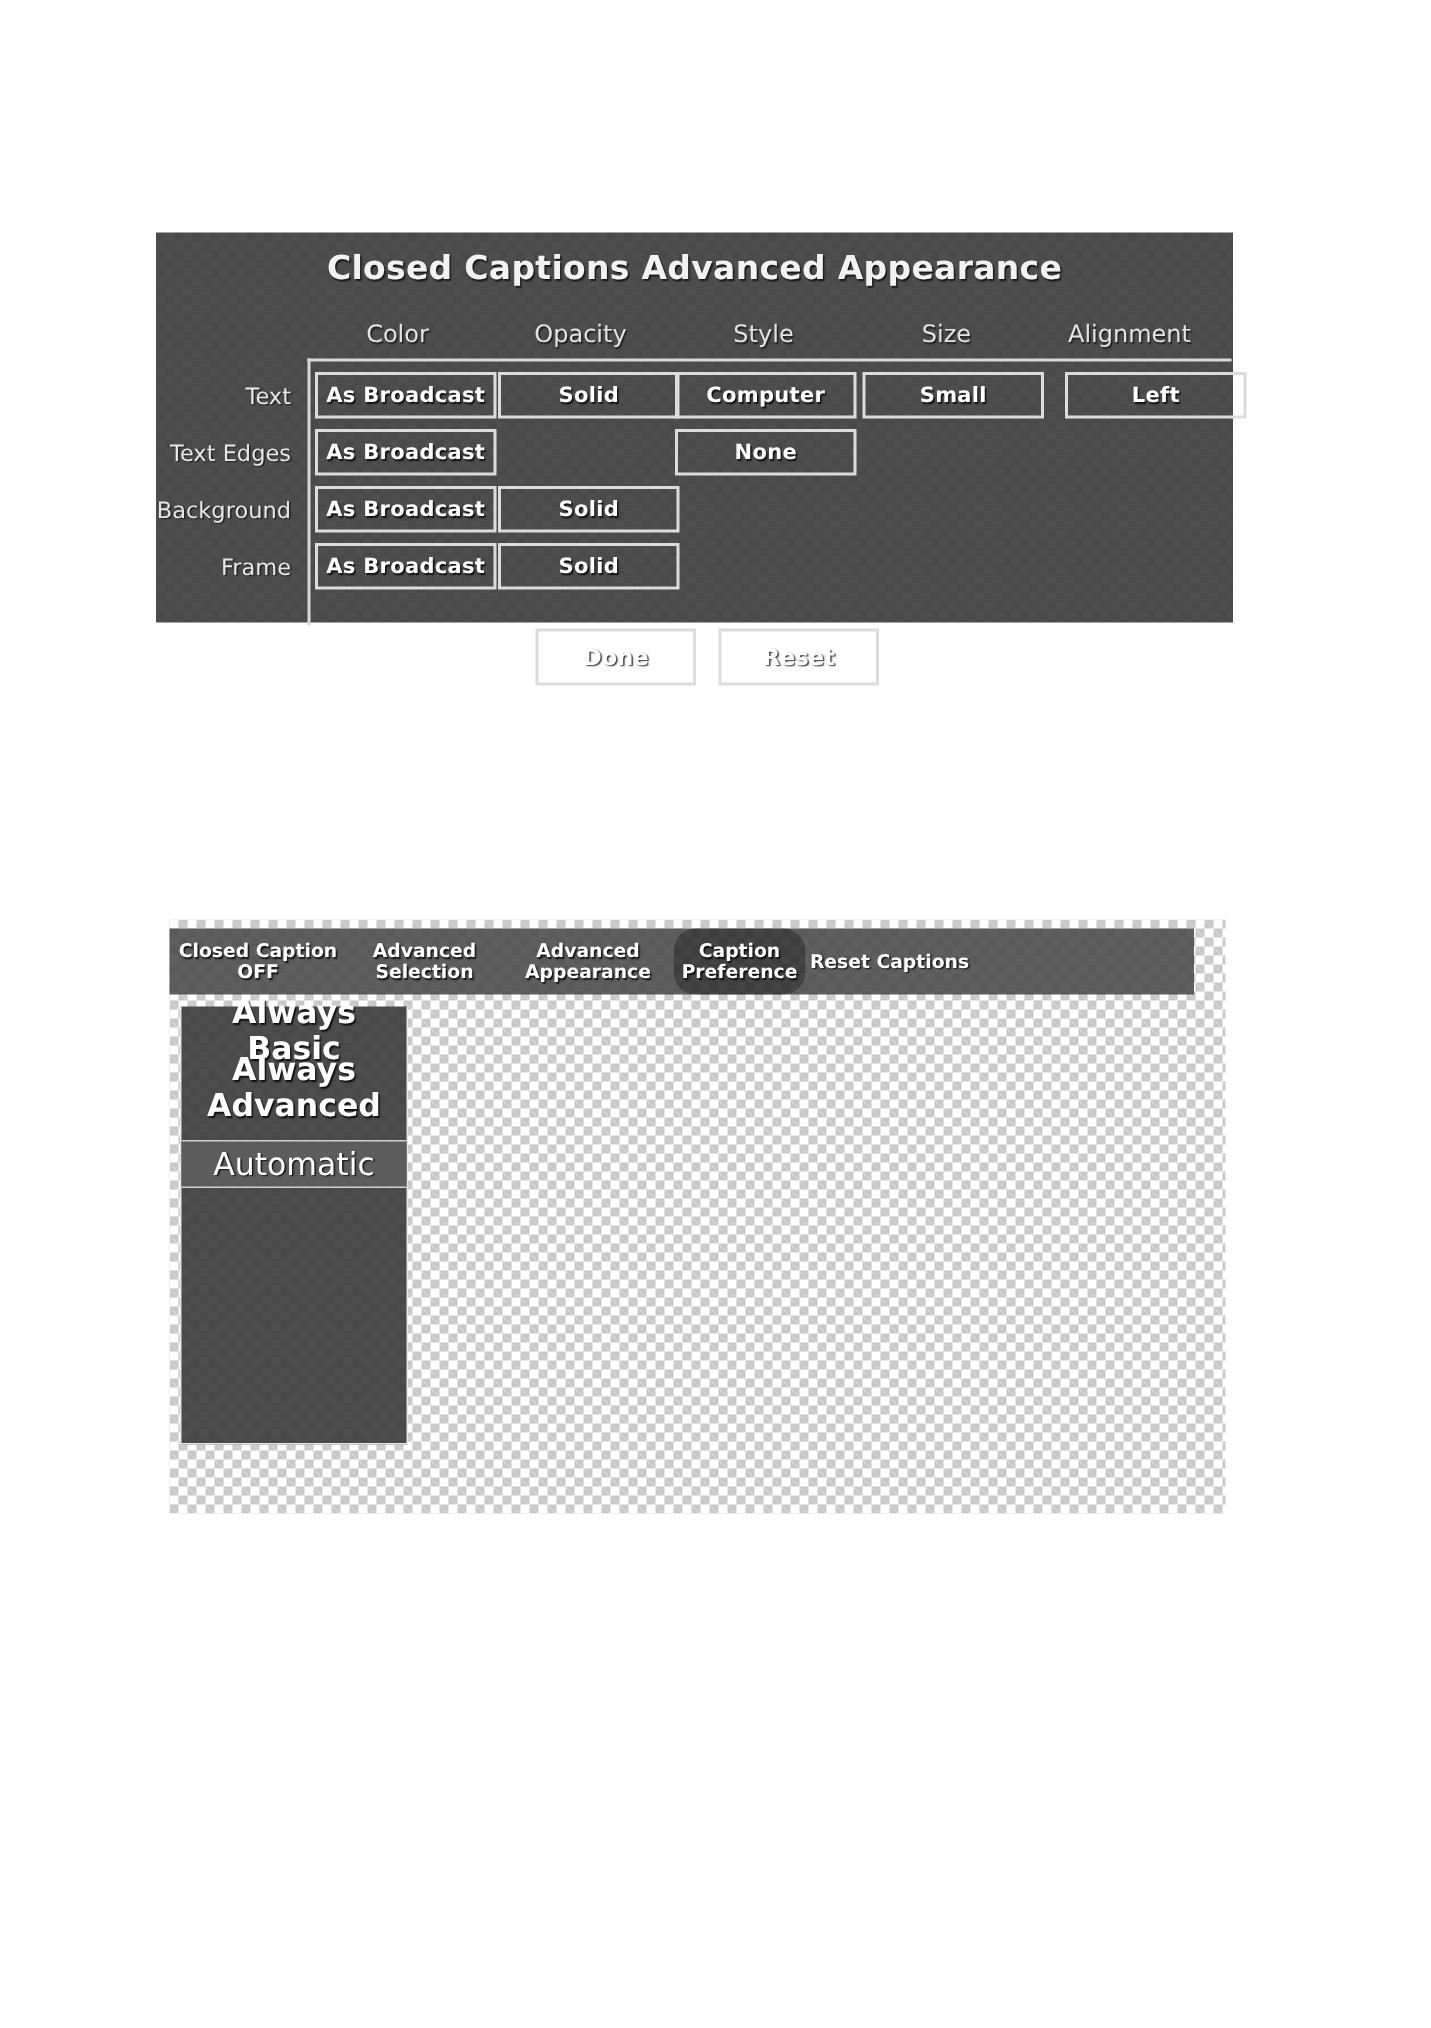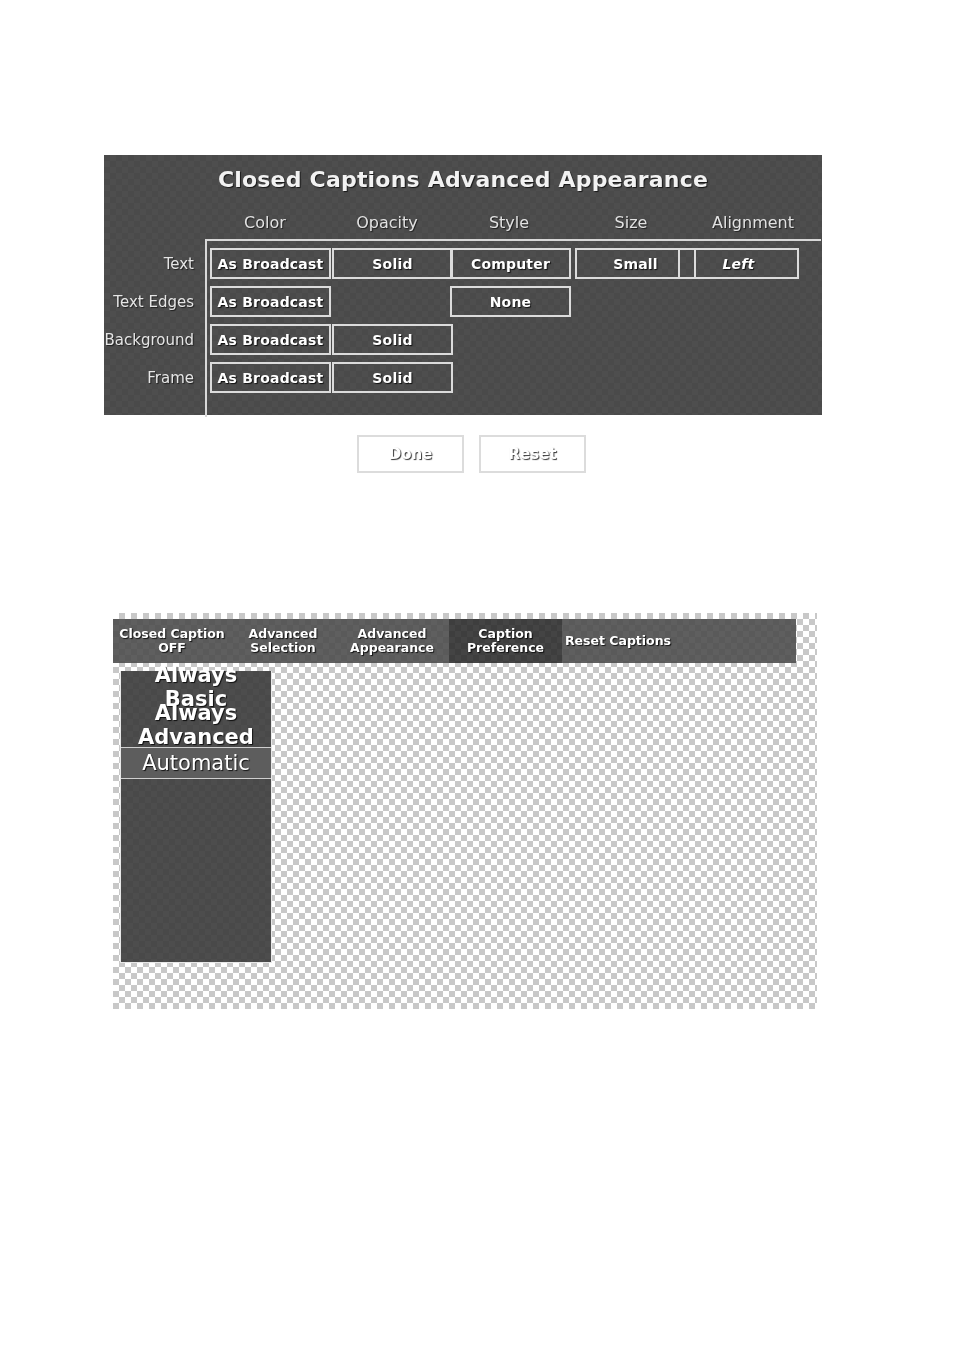--- a/index.html
+++ b/index.html
@@ -99,21 +99,21 @@
     text-shadow: 1px 1px 1px rgba(0,0,0,0.8);
     font-family: "DejaVu Sans", "Liberation Sans", sans-serif;
     cursor: pointer;
   }
 
   .action-btn {
     position: absolute;
     box-sizing: border-box;
     height: 38px;
     width: 107px;
-    top: 280px;
+    top: 264px;
     border: 2px solid #dcdcdc;
     background: transparent;
     color: #ffffff;
     font-size: 15px;
     font-weight: bold;
     display: flex;
     align-items: center;
     justify-content: center;
     text-shadow: 1px 1px 1px rgba(0,0,0,0.8);
     font-family: "DejaVu Sans", "Liberation Sans", sans-serif;
@@ -208,20 +208,21 @@
     cursor: pointer;
   }
   .menu-item.item-basic { height: 32px; }
   .menu-item.item-advanced { height: 44px; }
   .menu-item.highlighted {
     height: 32px;
     background-color: #5d5d5d;
     border-top: 1px solid #cfcfcf;
     border-bottom: 1px solid #cfcfcf;
     font-weight: 500;
+    margin-top: 13px;
   }
 </style>
 </head>
 <body>
 
 <div class="cc-panel">
 
   <div class="cc-title">Closed Captions Advanced Appearance</div>
 
   <div class="col-header" style="left:99px;">Color</div>
@@ -235,21 +236,21 @@
 
   <div class="row-label" style="top:100px;">Text</div>
   <div class="row-label" style="top:138px;">Text Edges</div>
   <div class="row-label" style="top:176px;">Background</div>
   <div class="row-label" style="top:214px;">Frame</div>
 
   <div class="cc-btn" style="left:106px; top:93px;">As Broadcast</div>
   <div class="cc-btn" style="left:228px; top:93px;">Solid</div>
   <div class="cc-btn" style="left:346px; top:93px;">Computer</div>
   <div class="cc-btn" style="left:471px; top:93px;">Small</div>
-  <div class="cc-btn" style="left:574px; top:93px;font-style:italic;">Left</div>
+  <div class="cc-btn" style="left:606px; top:93px;">Left</div>
 
   <div class="cc-btn" style="left:106px; top:131px;">As Broadcast</div>
   <div class="cc-btn" style="left:346px; top:131px;">None</div>
 
   <div class="cc-btn" style="left:106px; top:169px;">As Broadcast</div>
   <div class="cc-btn" style="left:228px; top:169px;">Solid</div>
 
   <div class="cc-btn" style="left:106px; top:207px;">As Broadcast</div>
   <div class="cc-btn" style="left:228px; top:207px;">Solid</div>
 
@@ -259,21 +260,21 @@
 
 <div class="pref-panel">
 
   <div class="tabbar">
     <div class="tab" style="width:118px;">Closed Caption
 OFF</div>
     <div class="tab" style="width:104px;">Advanced
 Selection</div>
     <div class="tab" style="width:114px;">Advanced
 Appearance</div>
-    <div class="tab selected" style="width:113px;">Caption
+    <div class="tab selected" style="width:88px;border-radius:15px;">Caption
 Preference</div>
     <div class="tab" style="width:112px;">Reset Captions</div>
   </div>
 
   <div class="menu-panel">
     <div class="menu-item item-basic">Always Basic</div>
     <div class="menu-item item-advanced">Always
 Advanced</div>
     <div class="menu-item highlighted">Automatic</div>
   </div>

